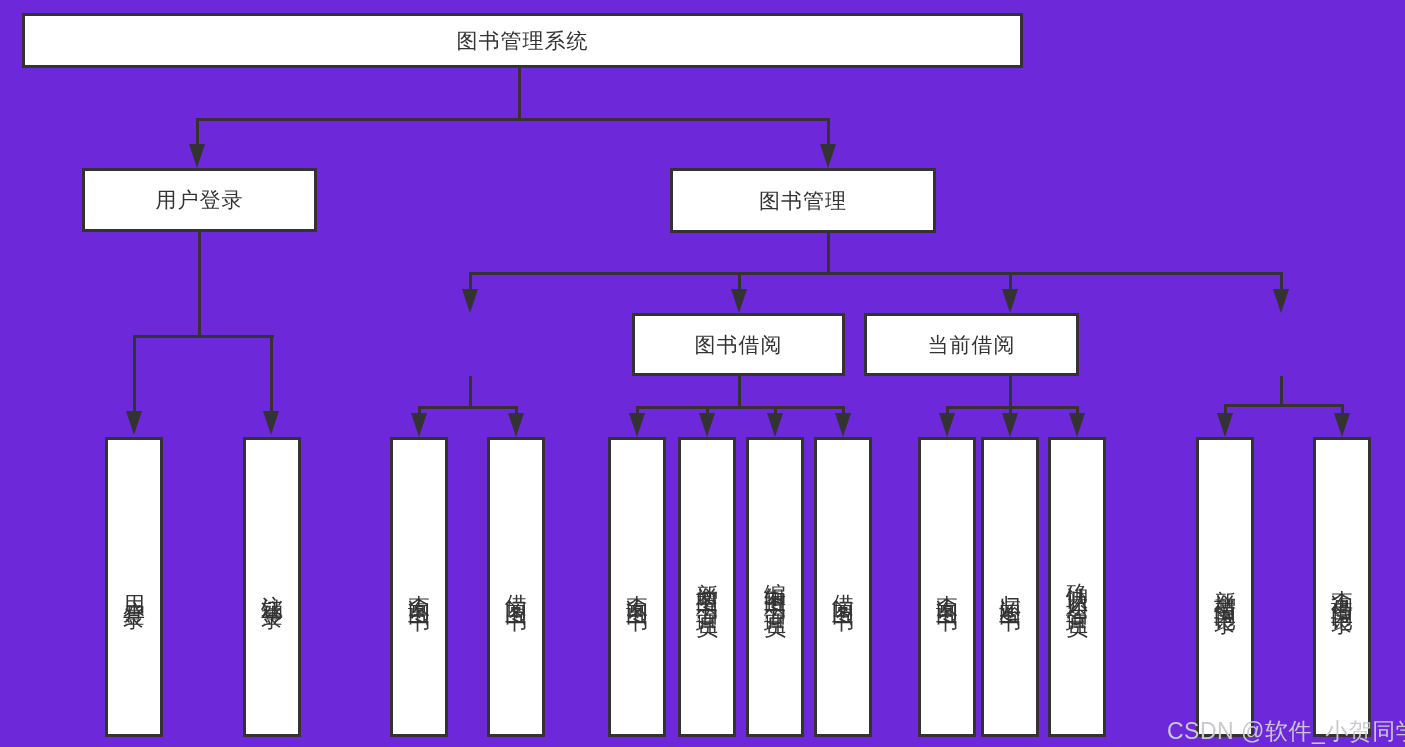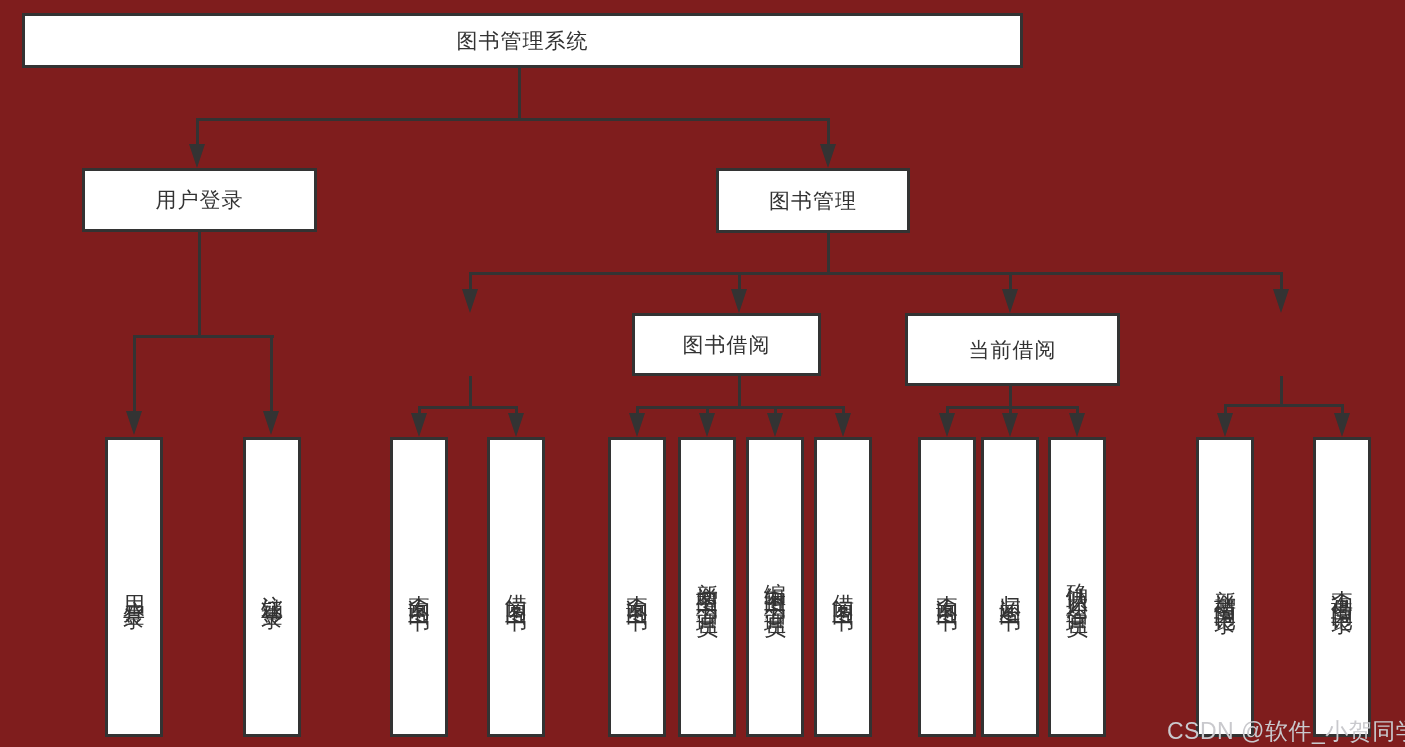--- a/index.html
+++ b/index.html
@@ -1,17 +1,17 @@
 <!DOCTYPE html>
 <html><head>
 <meta charset="utf-8">
 <style>
   html,body{margin:0;padding:0;background:#ffffff;}
   .canvas{
-    position:relative;width:1405px;height:747px;background:#7f1d1d;
+    position:relative;width:1405px;height:747px;background:#6d28d9;
     font-family:"Liberation Sans","DejaVu Sans",sans-serif;overflow:hidden;
   }
   .hnode{
     position:absolute;box-sizing:border-box;border:3px solid #333333;background:#ffffff;
     display:flex;align-items:center;justify-content:center;
     font-size:21px;color:#333333;letter-spacing:1px;z-index:2;
   }
   .vnode{
     position:absolute;box-sizing:border-box;width:58px;height:300px;top:437px;
     border:3px solid #333333;background:#ffffff;
@@ -35,26 +35,26 @@
 </style>
 </head>
 <body>
 
 <div class="canvas">
 
   <div class="hnode" style="left:22px;top:13px;width:1001px;height:55px">图书管理系统</div>
 
   <div class="hnode" style="left:82px;top:168px;width:235px;height:64px">用户登录</div>
 
-  <div class="hnode" style="left:716px;top:168px;width:194px;height:65px">图书管理</div>
+  <div class="hnode" style="left:670px;top:168px;width:266px;height:65px">图书管理</div>
 
 
-  <div class="hnode" style="left:632px;top:313px;width:189px;height:63px">图书借阅</div>
+  <div class="hnode" style="left:632px;top:313px;width:213px;height:63px">图书借阅</div>
 
-  <div class="hnode" style="left:905px;top:313px;width:215px;height:73px">当前借阅</div>
+  <div class="hnode" style="left:864px;top:313px;width:215px;height:63px">当前借阅</div>
 
 
   <div class="vnode" style="left:105px">
     <span>用户登录</span>
   </div>
   <div class="vnode" style="left:243px">
     <span>注销登录</span>
   </div>
 
   <div class="vnode" style="left:390px">

